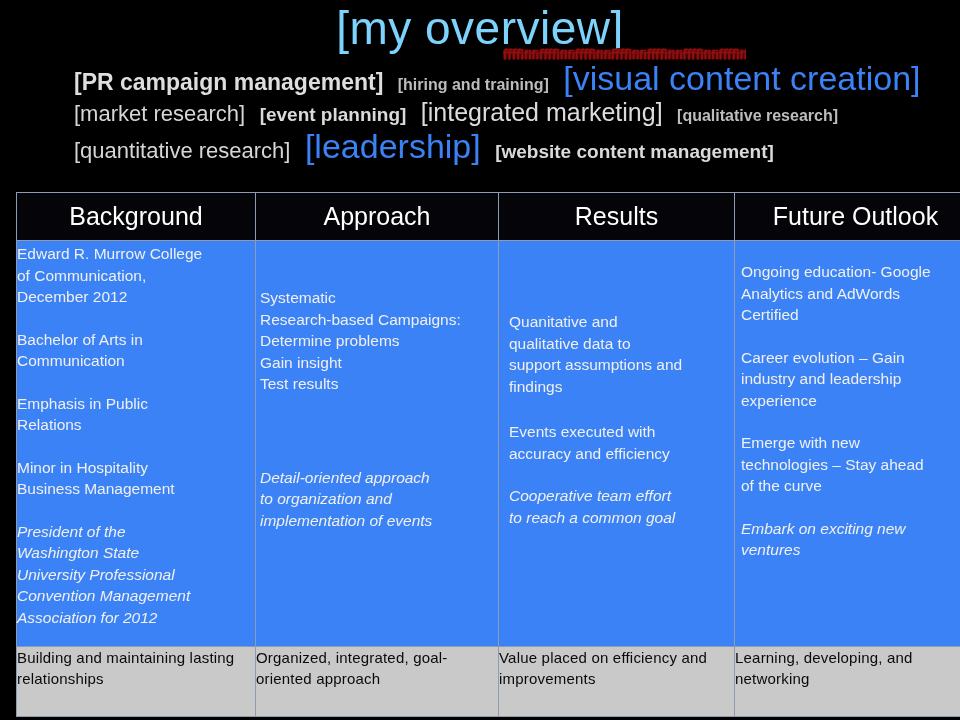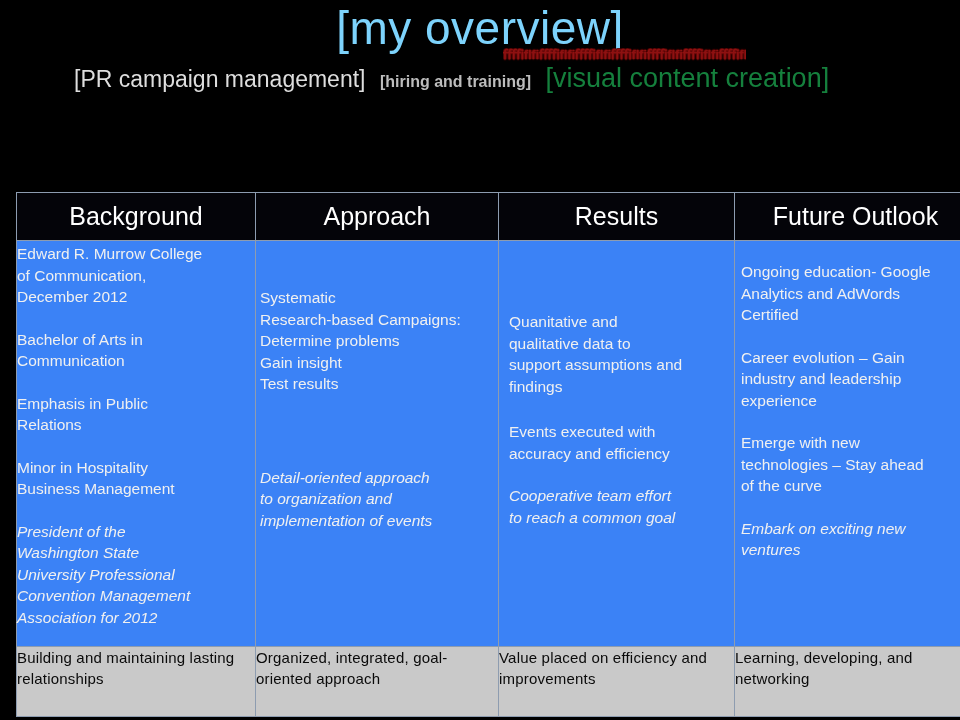--- a/index.html
+++ b/index.html
@@ -69,25 +69,25 @@
   .skill-line:nth-child(1) { text-align: left; }
   .skill-line:nth-child(2) { text-align: left; }
   .skill-line:nth-child(3) { text-align: left; }
   .skill {
     display: inline-block;
     vertical-align: baseline;
     color: #cfcfcf;
     margin-right: 10px;
   }
   .skill.sz-lg  { font-size: 25px; font-weight: 400; color: #dcdcdc; }
-  .skill.sz-lgb { font-size: 23px; font-weight: 400; color: #dedede; }
+  .skill.sz-lgb { font-size: 23px; font-weight: 700; color: #dedede; }
   .skill.sz-md  { font-size: 22px; font-weight: 400; color: #d6d6d6; }
   .skill.sz-mdb { font-size: 19px; font-weight: 700; color: #dadada; }
   .skill.sz-sm  { font-size: 16px; font-weight: 700; color: #bdbdbd; }
-  .skill.sz-xl  { font-size: 27px; font-weight: 400; color: #15803d; }
+  .skill.sz-xl  { font-size: 34px; font-weight: 400; color: #3b82f6; }
 
   
   #overview-table {
     position: absolute;
     left: 16px;
     top: 192px;
     width: 960px;
     border-collapse: collapse;
     table-layout: fixed;
   }
@@ -155,21 +155,32 @@
 <div id="redacted-line">ﬀﬃﬂﬁﬀﬃﬂﬁﬀﬃﬂﬁﬀﬃﬂﬁﬀﬃﬂﬁﬀﬃﬂﬁﬀﬃﬂﬁﬀﬃﬂﬁﬀﬃﬂﬁﬀﬃ</div>
 
 <div id="skill-cloud">
 
   <div class="skill-line">
     <span class="skill sz-lgb">[PR campaign management]</span>
     <span class="skill sz-sm">[hiring and training]</span>
     <span class="skill sz-xl">[visual content creation]</span>
   </div>
 
-
+  <div class="skill-line">
+    <span class="skill sz-md">[market research]</span>
+    <span class="skill sz-mdb">[event planning]</span>
+    <span class="skill sz-lg">[integrated marketing]</span>
+    <span class="skill sz-sm">[qualitative research]</span>
+  </div>
+
+  <div class="skill-line">
+    <span class="skill sz-md">[quantitative research]</span>
+    <span class="skill sz-xl">[leadership]</span>
+    <span class="skill sz-mdb">[website content management]</span>
+  </div>
 
 </div>
 
 <table id="overview-table">
   <colgroup>
     <col class="c1">
       <col class="c2">
       <col class="c3">
       <col class="c4">
   </colgroup>

